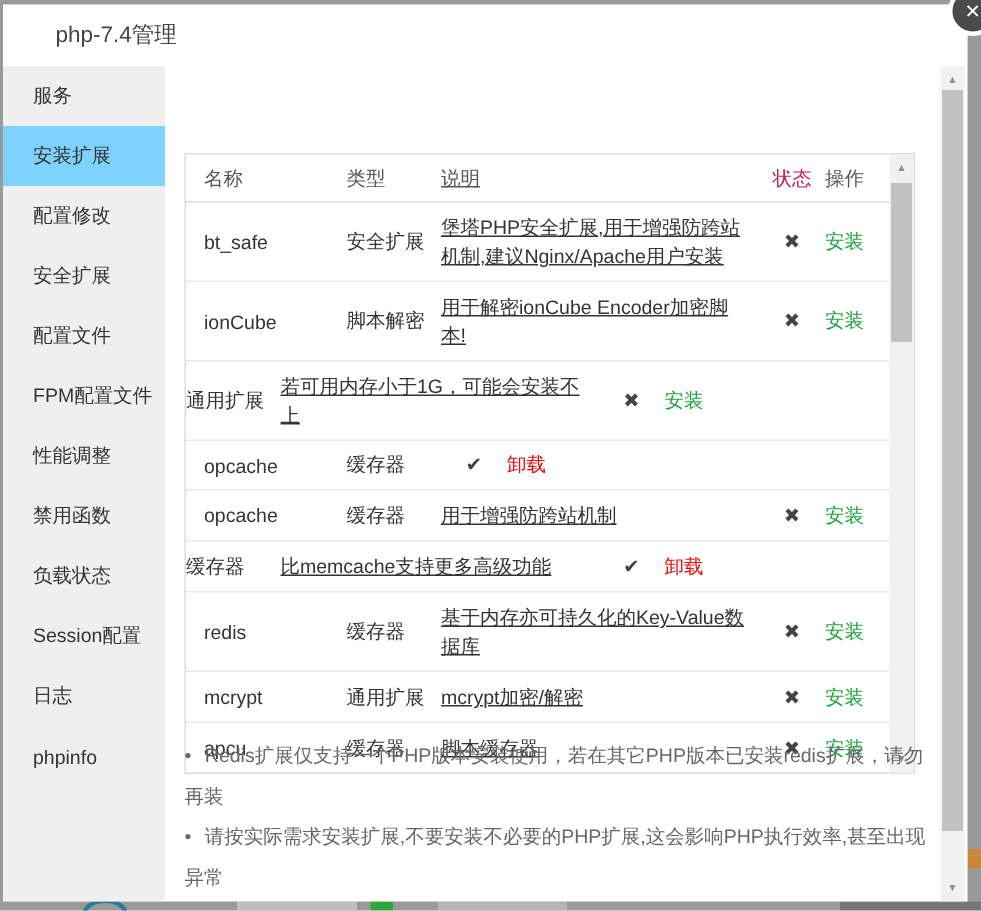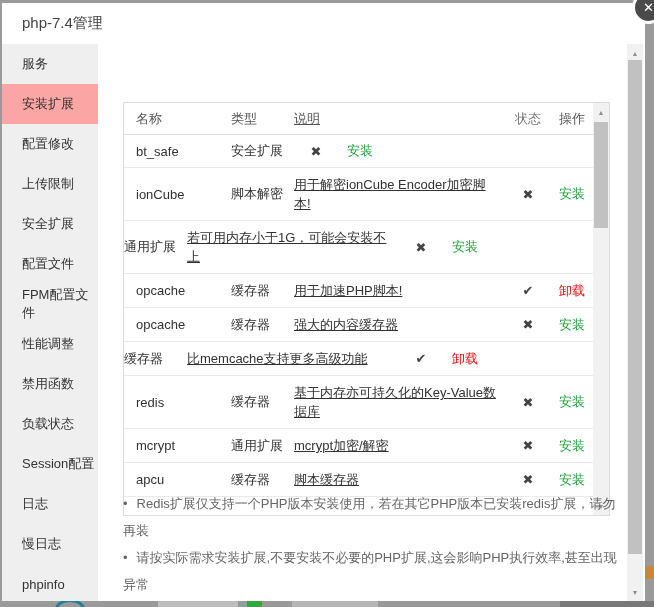--- a/index.html
+++ b/index.html
@@ -17,52 +17,52 @@
   .frag-dark{left:560px;top:601px;width:94px;height:6px;background:#787878;}
   .frag-orange{left:645px;top:566px;width:9px;height:13px;background:#c8873a;}
   .frag-globe{left:55px;top:599px;width:24px;height:14px;border:3px solid #1f7f96;border-radius:50%;background:transparent;}
 
   
   .modal{
     position:absolute;left:2px;top:3px;width:643px;height:598px;
     background:#fff;overflow:hidden;
   }
   .title-bar{height:41px;background:#fff;display:flex;align-items:center;}
-  .title-bar .title{margin-left:20px;font-size:15px;color:#444;}
+  .title-bar .title{margin-left:35px;font-size:15px;color:#444;}
 
   .close-btn{
     position:absolute;left:632px;top:-9px;width:27px;height:27px;
     background:#4a4a4a;border:3px solid #fff;border-radius:50%;
     color:#fff;display:flex;align-items:center;justify-content:center;
     font-size:13px;font-weight:bold;cursor:pointer;z-index:50;line-height:1;
   }
 
   .sidebar{
-    position:absolute;left:0;top:41px;bottom:0;width:96px;background:#efefef;
+    position:absolute;left:0;top:41px;bottom:0;width:108px;background:#efefef;
   }
   .side-item{
     height:40px;display:flex;align-items:center;padding-left:20px;
     font-size:13px;color:#333;cursor:pointer;background:#efefef;
   }
   .side-item.active{background:#fff;}
 
   
   .ext-table{
     position:absolute;left:121px;top:55px;width:487px;height:414px;
     border:1px solid #dcdcdc;background:#fff;box-sizing:border-box;overflow:hidden;margin-top:44px;
   }
   .t-head{display:flex;align-items:center;height:31px;border-bottom:1px solid #dcdcdc;
     font-size:13px;color:#555;}
   .t-row{display:flex;align-items:center;border-bottom:1px solid #e9e9e9;
     padding:7px 0;font-size:13px;color:#333;}
   .c-name{width:95px;padding-left:12px;flex:none;}
   .c-type{width:63px;flex:none;}
   .c-desc{width:206px;padding-right:6px;flex:none;line-height:19px;text-decoration:underline;}
-  .c-status{width:44px;text-align:center;flex:none;font-size:13px;color:#737373;}
-  .c-action{width:44px;text-align:center;flex:none;}
+  .c-status{width:44px;text-align:center;flex:none;font-size:13px;color:#be185d;}
+  .c-action{width:44px;text-align:left;flex:none;}
   .c-action .act{cursor:pointer;text-decoration:none;}
 
   
   .sb{position:absolute;width:16px;background:#f1f1f1;}
   .sb-inner{right:0;top:0;bottom:0;}
   .sb-outer{left:625px;top:41px;height:557px;}
   .sb .arrow{position:absolute;left:0;width:16px;height:14px;display:flex;
     align-items:center;justify-content:center;font-size:7px;color:#8f8f8f;cursor:pointer;}
   .sb .arrow.up{top:2px;}
   .sb .arrow.down{bottom:2px;}
@@ -87,30 +87,27 @@
 <div class="modal">
 
   <div class="title-bar">
     <span class="title">php-7.4管理</span>
   </div>
 
   <div class="sidebar" id="sidebar">
       <div class="side-item">
     <span>服务</span>
   </div>
-      <div class="side-item active" style="background: #fca5a5;">
+      <div class="side-item active" style="background: #7dd3fc;">
     <span>安装扩展</span>
   </div>
       <div class="side-item">
     <span>配置修改</span>
   </div>
       <div class="side-item">
-    <span>上传限制</span>
-  </div>
-      <div class="side-item">
     <span>安全扩展</span>
   </div>
       <div class="side-item">
     <span>配置文件</span>
   </div>
       <div class="side-item">
     <span>FPM配置文件</span>
   </div>
       <div class="side-item">
     <span>性能调整</span>
@@ -119,68 +116,65 @@
     <span>禁用函数</span>
   </div>
       <div class="side-item">
     <span>负载状态</span>
   </div>
       <div class="side-item">
     <span>Session配置</span>
   </div>
       <div class="side-item">
     <span>日志</span>
-  </div>
-      <div class="side-item">
-    <span>慢日志</span>
   </div>
       <div class="side-item">
     <span>phpinfo</span>
   </div>
     </div>
 
   <div class="ext-table">
     <div class="t-head">
       <span class="c-name">名称</span>
       <span class="c-type">类型</span>
       <span class="c-desc">说明</span>
       <span class="c-status">状态</span>
       <span class="c-action">操作</span>
     </div>
     <div id="rows">
         <div class="t-row">
     <span class="c-name">bt_safe</span>
     <span class="c-type">安全扩展</span>
+    <span class="c-desc">堡塔PHP安全扩展,用于增强防跨站机制,建议Nginx/Apache用户安装</span>
     <span class="c-status" style="color: rgb(68, 68, 68);">✖</span>
     <span class="c-action"><a class="act" style="color: rgb(32, 165, 58);">安装</a></span>
   </div>
         <div class="t-row">
     <span class="c-name">ionCube</span>
     <span class="c-type">脚本解密</span>
     <span class="c-desc">用于解密ionCube Encoder加密脚本!</span>
     <span class="c-status" style="color: rgb(68, 68, 68);">✖</span>
     <span class="c-action"><a class="act" style="color: rgb(32, 165, 58);">安装</a></span>
   </div>
         <div class="t-row">
     <span class="c-type">通用扩展</span>
     <span class="c-desc">若可用内存小于1G，可能会安装不上</span>
     <span class="c-status" style="color: rgb(68, 68, 68);">✖</span>
     <span class="c-action"><a class="act" style="color: rgb(32, 165, 58);">安装</a></span>
   </div>
         <div class="t-row">
     <span class="c-name">opcache</span>
     <span class="c-type">缓存器</span>
-    <span class="c-desc">用于加速PHP脚本!</span>
     <span class="c-status" style="color: rgb(68, 68, 68);">✔</span>
     <span class="c-action"><a class="act" style="color: rgb(239, 8, 8);">卸载</a></span>
   </div>
         <div class="t-row">
     <span class="c-name">opcache</span>
     <span class="c-type">缓存器</span>
-    <span class="c-desc">强大的内容缓存器</span>
+    <span class="c-desc">用于增强防跨站机制</span>
     <span class="c-status" style="color: rgb(68, 68, 68);">✖</span>
     <span class="c-action"><a class="act" style="color: rgb(32, 165, 58);">安装</a></span>
   </div>
         <div class="t-row">
     <span class="c-type">缓存器</span>
     <span class="c-desc">比memcache支持更多高级功能</span>
     <span class="c-status" style="color: rgb(68, 68, 68);">✔</span>
     <span class="c-action"><a class="act" style="color: rgb(239, 8, 8);">卸载</a></span>
   </div>
         <div class="t-row">

